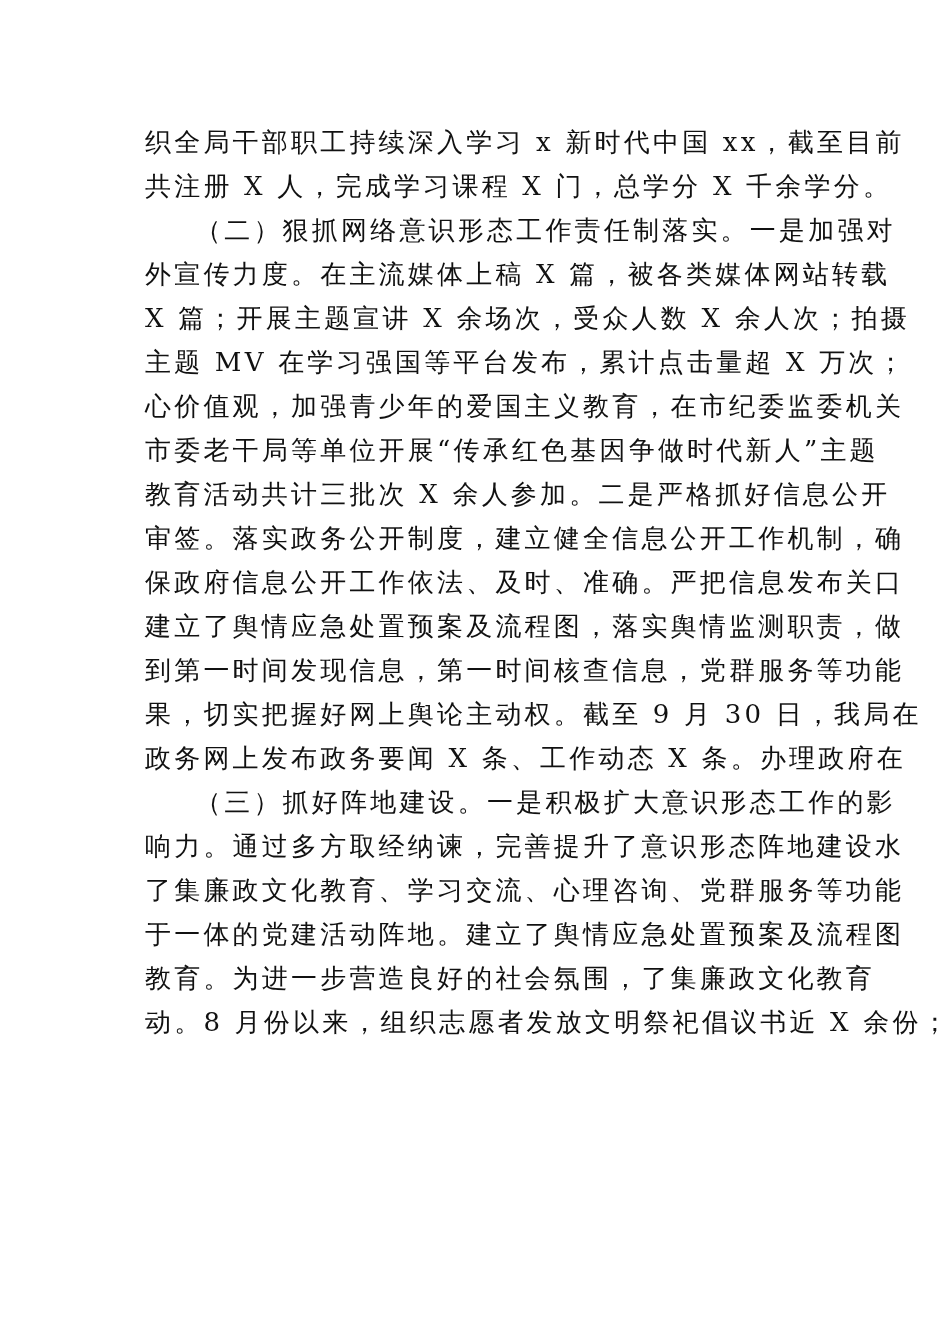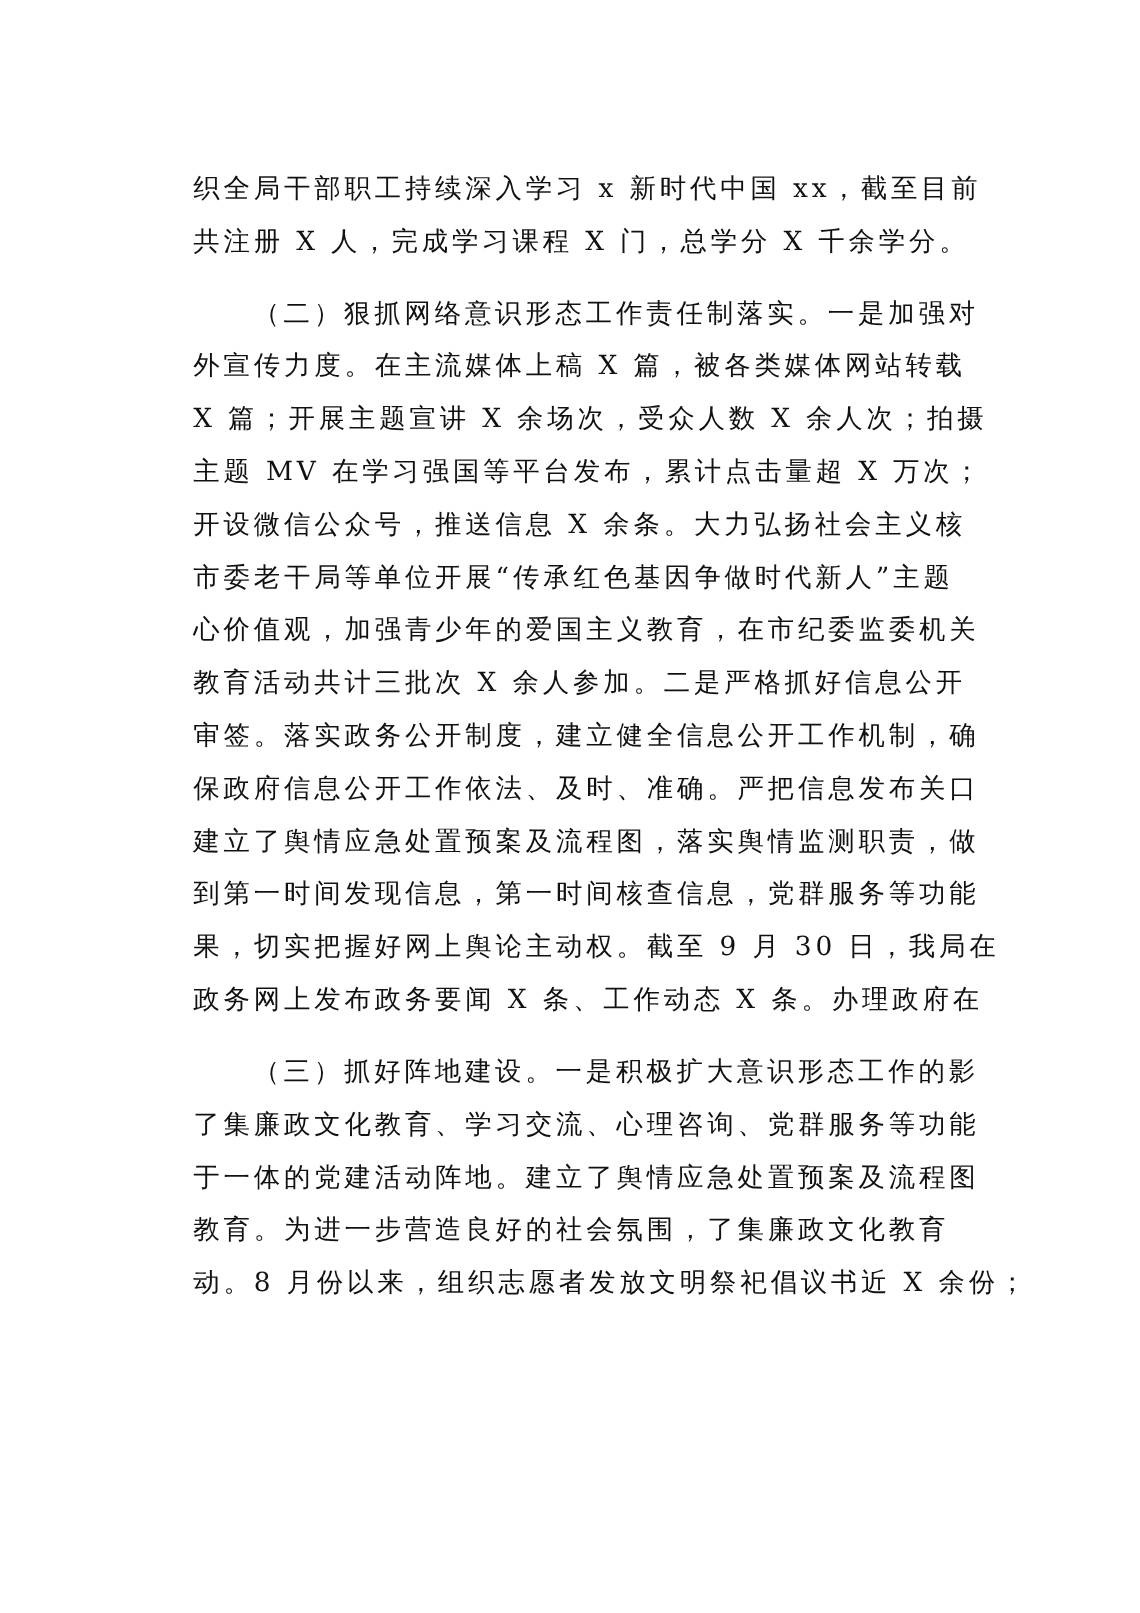--- a/index.html
+++ b/index.html
@@ -13,23 +13,23 @@
       position: relative;
       overflow: hidden;
     }
     .page {
       position: absolute;
       left: 145px;
       top: 120px;
       width: 662px;
     }
     .para {
-      margin: 16px;
+      margin: 0;
       font-family: "DejaVu Serif", "Liberation Serif", serif;
-      font-size: 22px;
+      font-size: 26px;
       line-height: 44px;
       color: #111111;
       text-align: justify;
       text-align-last: left;
       letter-spacing: 3.2px;
       word-break: break-all;
     }
     .line {
       display: block;
       white-space: nowrap;
@@ -49,33 +49,33 @@
   <div class="para">
     <span class="line">织全局干部职工持续深入学习 x 新时代中国 xx，截至目前</span>
     <span class="line last">共注册 X 人，完成学习课程 X 门，总学分 X 千余学分。</span>
   </div>
 
   <div class="para">
     <span class="line" style="padding-left:50px; box-sizing:border-box;">（二）狠抓网络意识形态工作责任制落实。一是加强对</span>
     <span class="line">外宣传力度。在主流媒体上稿 X 篇，被各类媒体网站转载</span>
     <span class="line">X 篇；开展主题宣讲 X 余场次，受众人数 X 余人次；拍摄</span>
     <span class="line">主题 MV 在学习强国等平台发布，累计点击量超 X 万次；</span>
-    <span class="line">开设微信公众号，推送信息 X 余条。大力弘扬社会主义核</span>
+    <span class="line">心价值观，加强青少年的爱国主义教育，在市纪委监委机关</span>
     <span class="line">市委老干局等单位开展“传承红色基因争做时代新人”主题</span>
-    <span class="line">心价值观，加强青少年的爱国主义教育，在市纪委监委机关</span>
     <span class="line">教育活动共计三批次 X 余人参加。二是严格抓好信息公开</span>
     <span class="line">审签。落实政务公开制度，建立健全信息公开工作机制，确</span>
     <span class="line">保政府信息公开工作依法、及时、准确。严把信息发布关口</span>
     <span class="line">建立了舆情应急处置预案及流程图，落实舆情监测职责，做</span>
     <span class="line">到第一时间发现信息，第一时间核查信息，党群服务等功能</span>
     <span class="line">果，切实把握好网上舆论主动权。截至 9 月 30 日，我局在</span>
     <span class="line">政务网上发布政务要闻 X 条、工作动态 X 条。办理政府在</span>
   </div>
 
   <div class="para">
     <span class="line" style="padding-left:50px; box-sizing:border-box;">（三）抓好阵地建设。一是积极扩大意识形态工作的影</span>
+    <span class="line">响力。通过多方取经纳谏，完善提升了意识形态阵地建设水</span>
     <span class="line">了集廉政文化教育、学习交流、心理咨询、党群服务等功能</span>
     <span class="line">于一体的党建活动阵地。建立了舆情应急处置预案及流程图</span>
     <span class="line">教育。为进一步营造良好的社会氛围，了集廉政文化教育</span>
     <span class="line">动。8 月份以来，组织志愿者发放文明祭祀倡议书近 X 余份；</span>
   </div>
 
 </div>
 
 </body></html>

